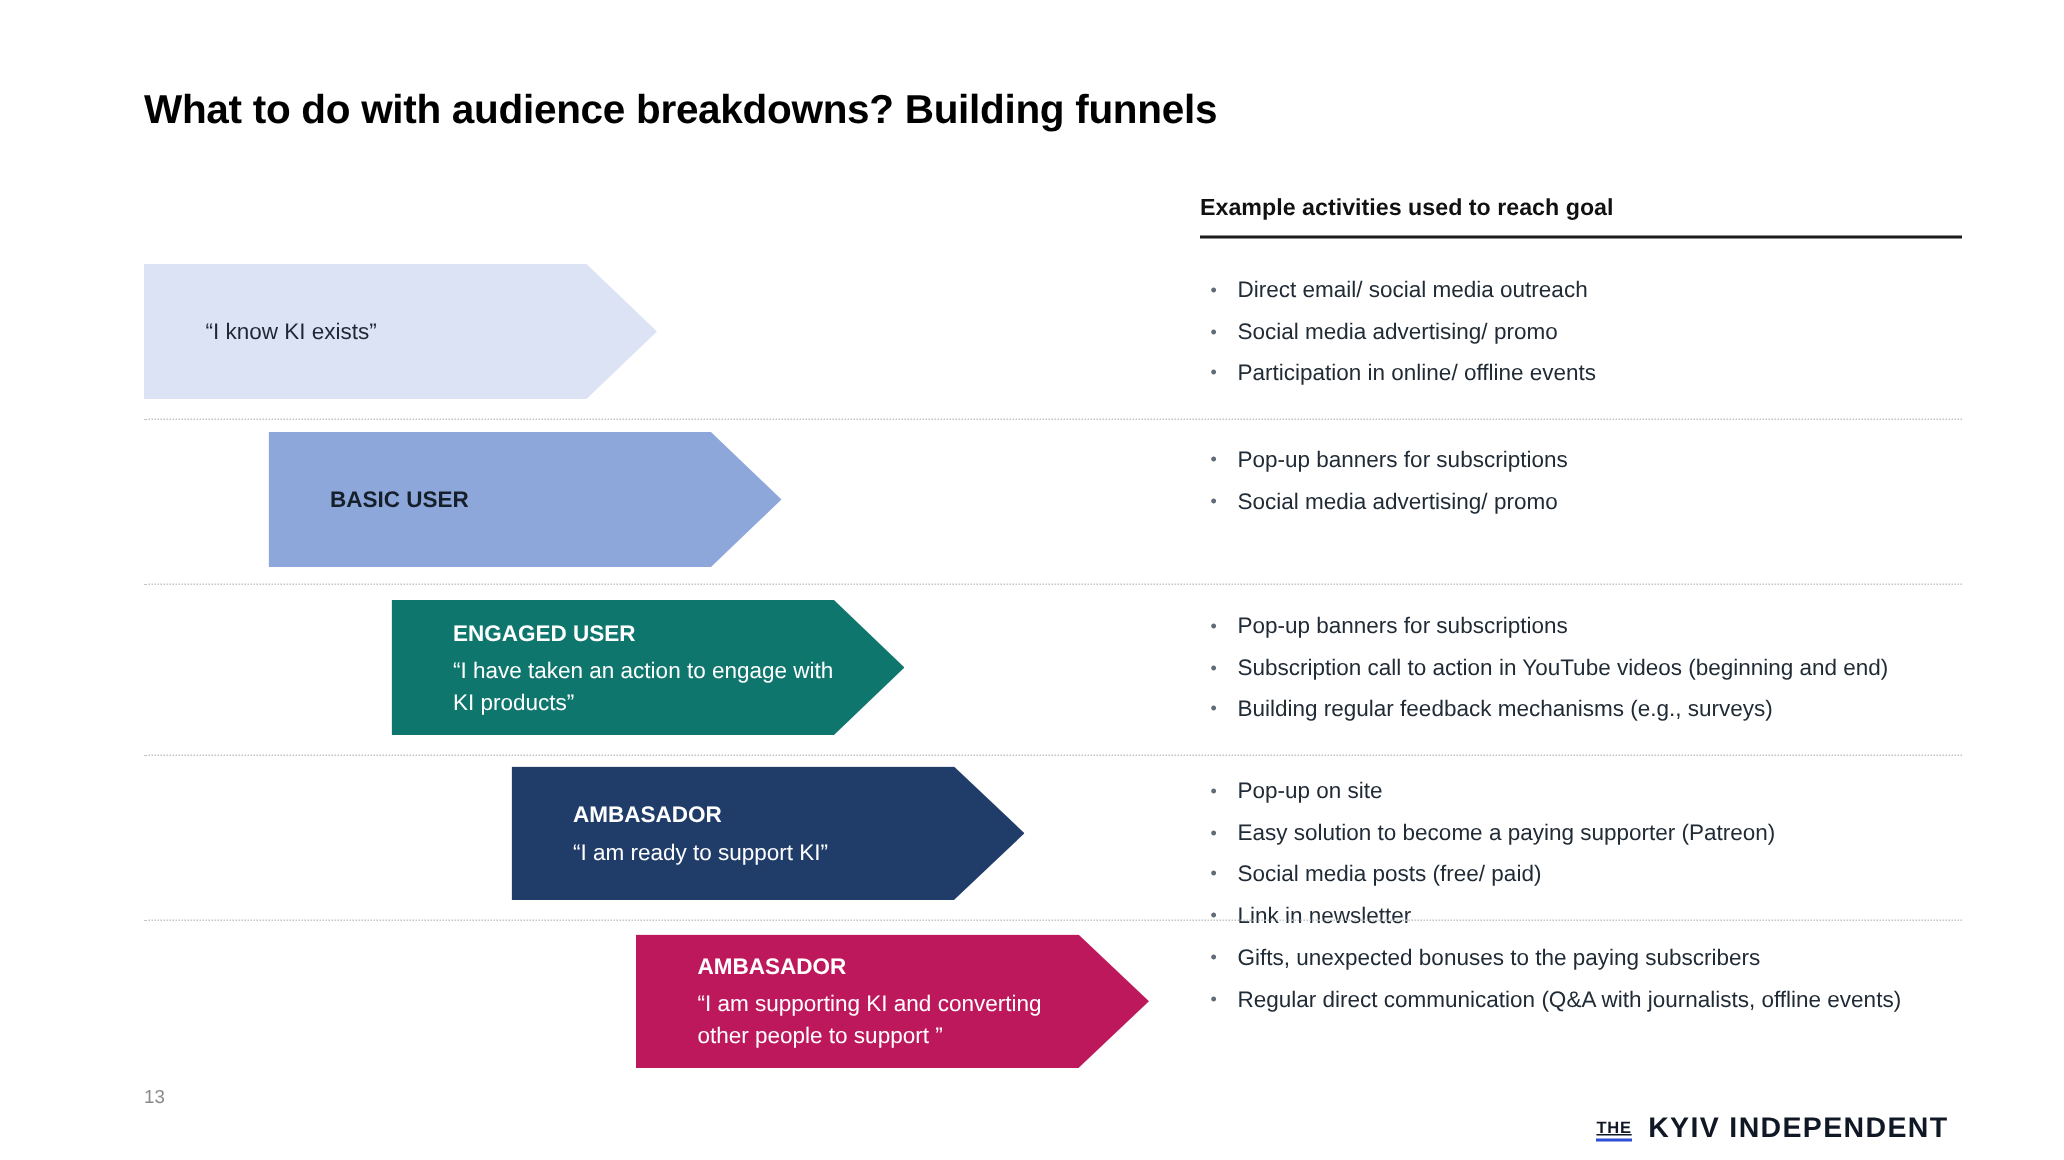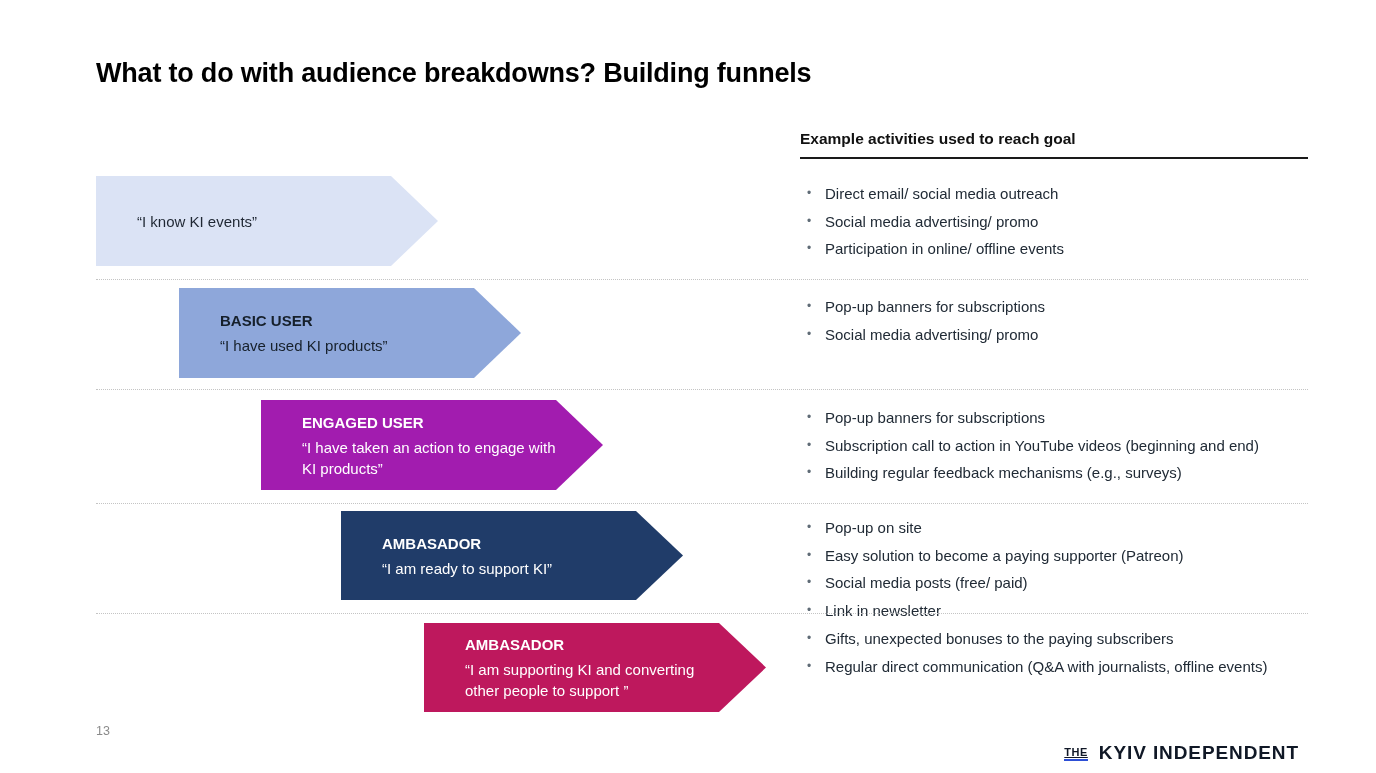--- a/index.html
+++ b/index.html
@@ -53,30 +53,29 @@
 <body>
 
 <div class="slide">
 
   <h1 class="slide-title">What to do with audience breakdowns? Building funnels</h1>
 
   <div class="activities-header">Example activities used to reach goal</div>
 
   <div class="stage-arrow arrow-0" style="background: rgb(219, 227, 245); color: rgb(31, 39, 51);">
     <div class="stage-content">
-      <div class="stage-quote">“I know KI events”</div>
+      <div class="stage-quote">“I know KI exists”</div>
     </div>
   </div>
   <div class="stage-arrow arrow-1" style="background: rgb(142, 167, 218); color: rgb(22, 32, 43);">
     <div class="stage-content">
       <div class="stage-label">BASIC USER</div>
-      <div class="stage-quote">“I have used KI products”</div>
     </div>
   </div>
-  <div class="stage-arrow arrow-2" style="background: #a21caf; color: rgb(255, 255, 255);">
+  <div class="stage-arrow arrow-2" style="background: #0f766e; color: rgb(255, 255, 255);">
     <div class="stage-content">
       <div class="stage-label">ENGAGED USER</div>
       <div class="stage-quote">“I have taken an action to engage with KI products”</div>
     </div>
   </div>
   <div class="stage-arrow arrow-3" style="background: rgb(32, 60, 105); color: rgb(255, 255, 255);">
     <div class="stage-content">
       <div class="stage-label">AMBASADOR</div>
       <div class="stage-quote">“I am ready to support KI”</div>
     </div>

